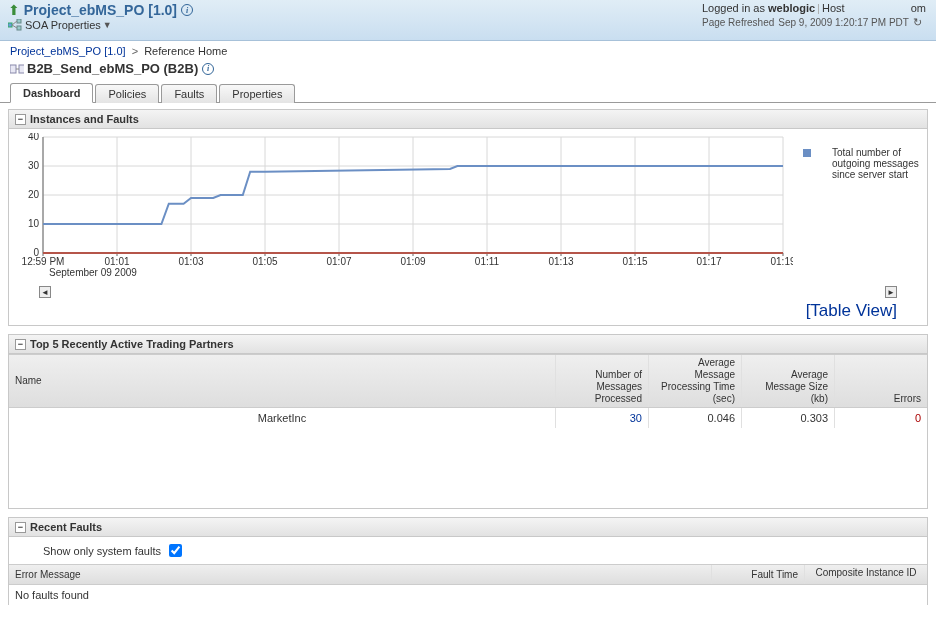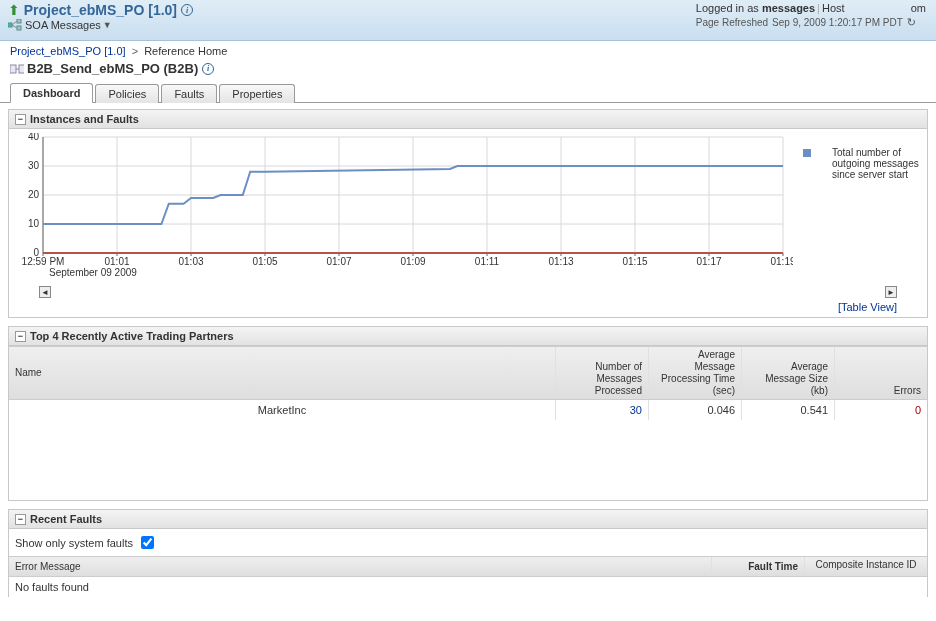--- a/index.html
+++ b/index.html
@@ -29,33 +29,33 @@
 .collapse { border: 1px solid #999; width: 9px; height: 9px; font-size: 9px; line-height: 7px; text-align: center; margin-right: 4px; background: #fff; cursor:pointer; display:inline-flex; align-items:center; justify-content:center;}
 .chart-wrap { display: flex; padding: 4px 4px 0 4px; position:relative; }
 .chart-area { flex: 1; }
 .legend { width: 120px; font-size: 10px; padding-top: 14px; padding-left: 4px;}
 .legend-item { display: flex; margin-bottom: 8px; gap: 17px; }
 .legend-sw { width: 8px; height: 8px; margin-right: 4px; margin-top: 2px; flex-shrink:0;}
 svg text { font-family: Tahoma, Arial, sans-serif; }
 .scroll-row { display:flex; align-items:center; padding: 0 30px 2px 30px; height:14px; }
 .scroll-btn { width:10px; height:10px; border:1px solid #888; font-size:8px; display:flex;align-items:center;justify-content:center; background:#eee;}
 .scroll-track { flex:1; height:4px; }
-.table-view { text-align: right; padding: 0 30px 4px 0; font-size:11px;}
+.table-view { text-align: right; padding: 0 30px 4px 0; font-size:17px;}
 .grid-head { background: linear-gradient(#efefef, #dedede); border-top: 1px solid #ccc; border-bottom: 1px solid #ccc; }
 .tp-row { display: flex; font-size: 11px; }
 .tp-name { flex: 1; padding: 4px 6px; text-align: center; }
 .tp-cell { width: 80px; padding: 4px 6px; text-align: right; border-left: 1px solid #e0e0e0;}
 .tp-head .tp-cell, .tp-head .tp-name { padding: 2px 6px; font-size:10px; line-height:1.2; display:flex; align-items:flex-end; justify-content:flex-end;}
 .tp-head .tp-name { justify-content:flex-start; align-items:center;}
 .tp-body { min-height: 100px; }
 .err-val { color: #aa0000; }
-.faults-opt { padding: 4px 6px; display:flex; align-items:center; gap:4px;}
+.faults-opt { padding: 4px 6px; display:flex; align-items:center; gap:4px;margin-left:28px;}
 .faults-head { display:flex; background: linear-gradient(#efefef, #dedede); border-top:1px solid #ccc; border-bottom:1px solid #ccc; font-size:10px;}
 .fh-err { flex:1; padding: 4px 6px; }
-.fh-ft { width: 80px; padding: 4px 6px; text-align:right; border-left:1px solid #e0e0e0;font-weight:bold;}
+.fh-ft { width: 80px; padding: 4px 6px; text-align:right; border-left:1px solid #e0e0e0;}
 .fh-ci { width: 110px; padding: 2px 6px; text-align:center; border-left:1px solid #e0e0e0; line-height:1.1;}
 .faults-body { padding: 4px 6px; font-size:11px; }
 .refresh-icn { display:inline-block; font-size:11px;}
 </style>
 </head>
 <body>
 
 <div class="header">
   <div class="header-top">
     <span class="up-arrow">⬆</span>
@@ -65,27 +65,27 @@
   <div class="menu-row">
     <span class="soa-icon">
       <svg width="14" height="12">
           <rect x="0" y="4" width="4" height="4" fill="#6a9de0" stroke="#3a6"></rect>
           <rect x="9" y="0" width="4" height="4" fill="#9cc" stroke="#688"></rect>
           <rect x="9" y="7" width="4" height="4" fill="#9cc" stroke="#688"></rect>
           <line x1="4" y1="6" x2="9" y2="2" stroke="#888"></line>
           <line x1="4" y1="6" x2="9" y2="9" stroke="#888"></line>
         </svg>
     </span>
-    <span class="menu-label">SOA Messages</span>
+    <span class="menu-label">SOA Properties</span>
     <span class="drop">▼</span>
   </div>
   <div class="header-right">
     <div>
       <span>Logged in as</span>
-      <b>messages</b><span class="sep">|</span><span>Host</span>
+      <b>weblogic</b><span class="sep">|</span><span>Host</span>
       <span style="display:inline-block; width:60px;"></span>
       <span>om</span>
     </div>
     <div class="refresh-row">
       <span>Page Refreshed</span>
       <span>Sep 9, 2009 1:20:17 PM PDT</span>
       <span class="refresh-icn">↻</span>
     </div>
   </div>
 </div>
@@ -186,41 +186,41 @@
       <div class="scroll-btn">◄</div>
       <div class="scroll-track"></div>
       <div class="scroll-btn">►</div>
     </div>
     <div class="table-view"><a>[Table View]</a></div>
   </div>
 
   <div class="panel">
     <div class="panel-head">
       <span class="collapse">−</span>
-      <span>Top 4 Recently Active Trading Partners</span>
+      <span>Top 5 Recently Active Trading Partners</span>
     </div>
     <div class="grid-head tp-row tp-head">
       <div class="tp-name">Name</div>
       <div class="tp-cell">
           <span>Number of Messages Processed</span>
         </div>
       <div class="tp-cell">
           <span>Average Message Processing Time (sec)</span>
         </div>
       <div class="tp-cell">
           <span>Average Message Size (kb)</span>
         </div>
       <div class="tp-cell">Errors</div>
     </div>
     <div class="tp-body">
       <div class="tp-row">
         <div class="tp-name">MarketInc</div>
         <div class="tp-cell"><a>30</a></div>
         <div class="tp-cell">0.046</div>
-        <div class="tp-cell">0.541</div>
+        <div class="tp-cell">0.303</div>
         <div class="tp-cell err-val">0</div>
       </div>
     </div>
   </div>
 
   <div class="panel" style="border-bottom:none;">
     <div class="panel-head">
       <span class="collapse">−</span>
       <span>Recent Faults</span>
     </div>

